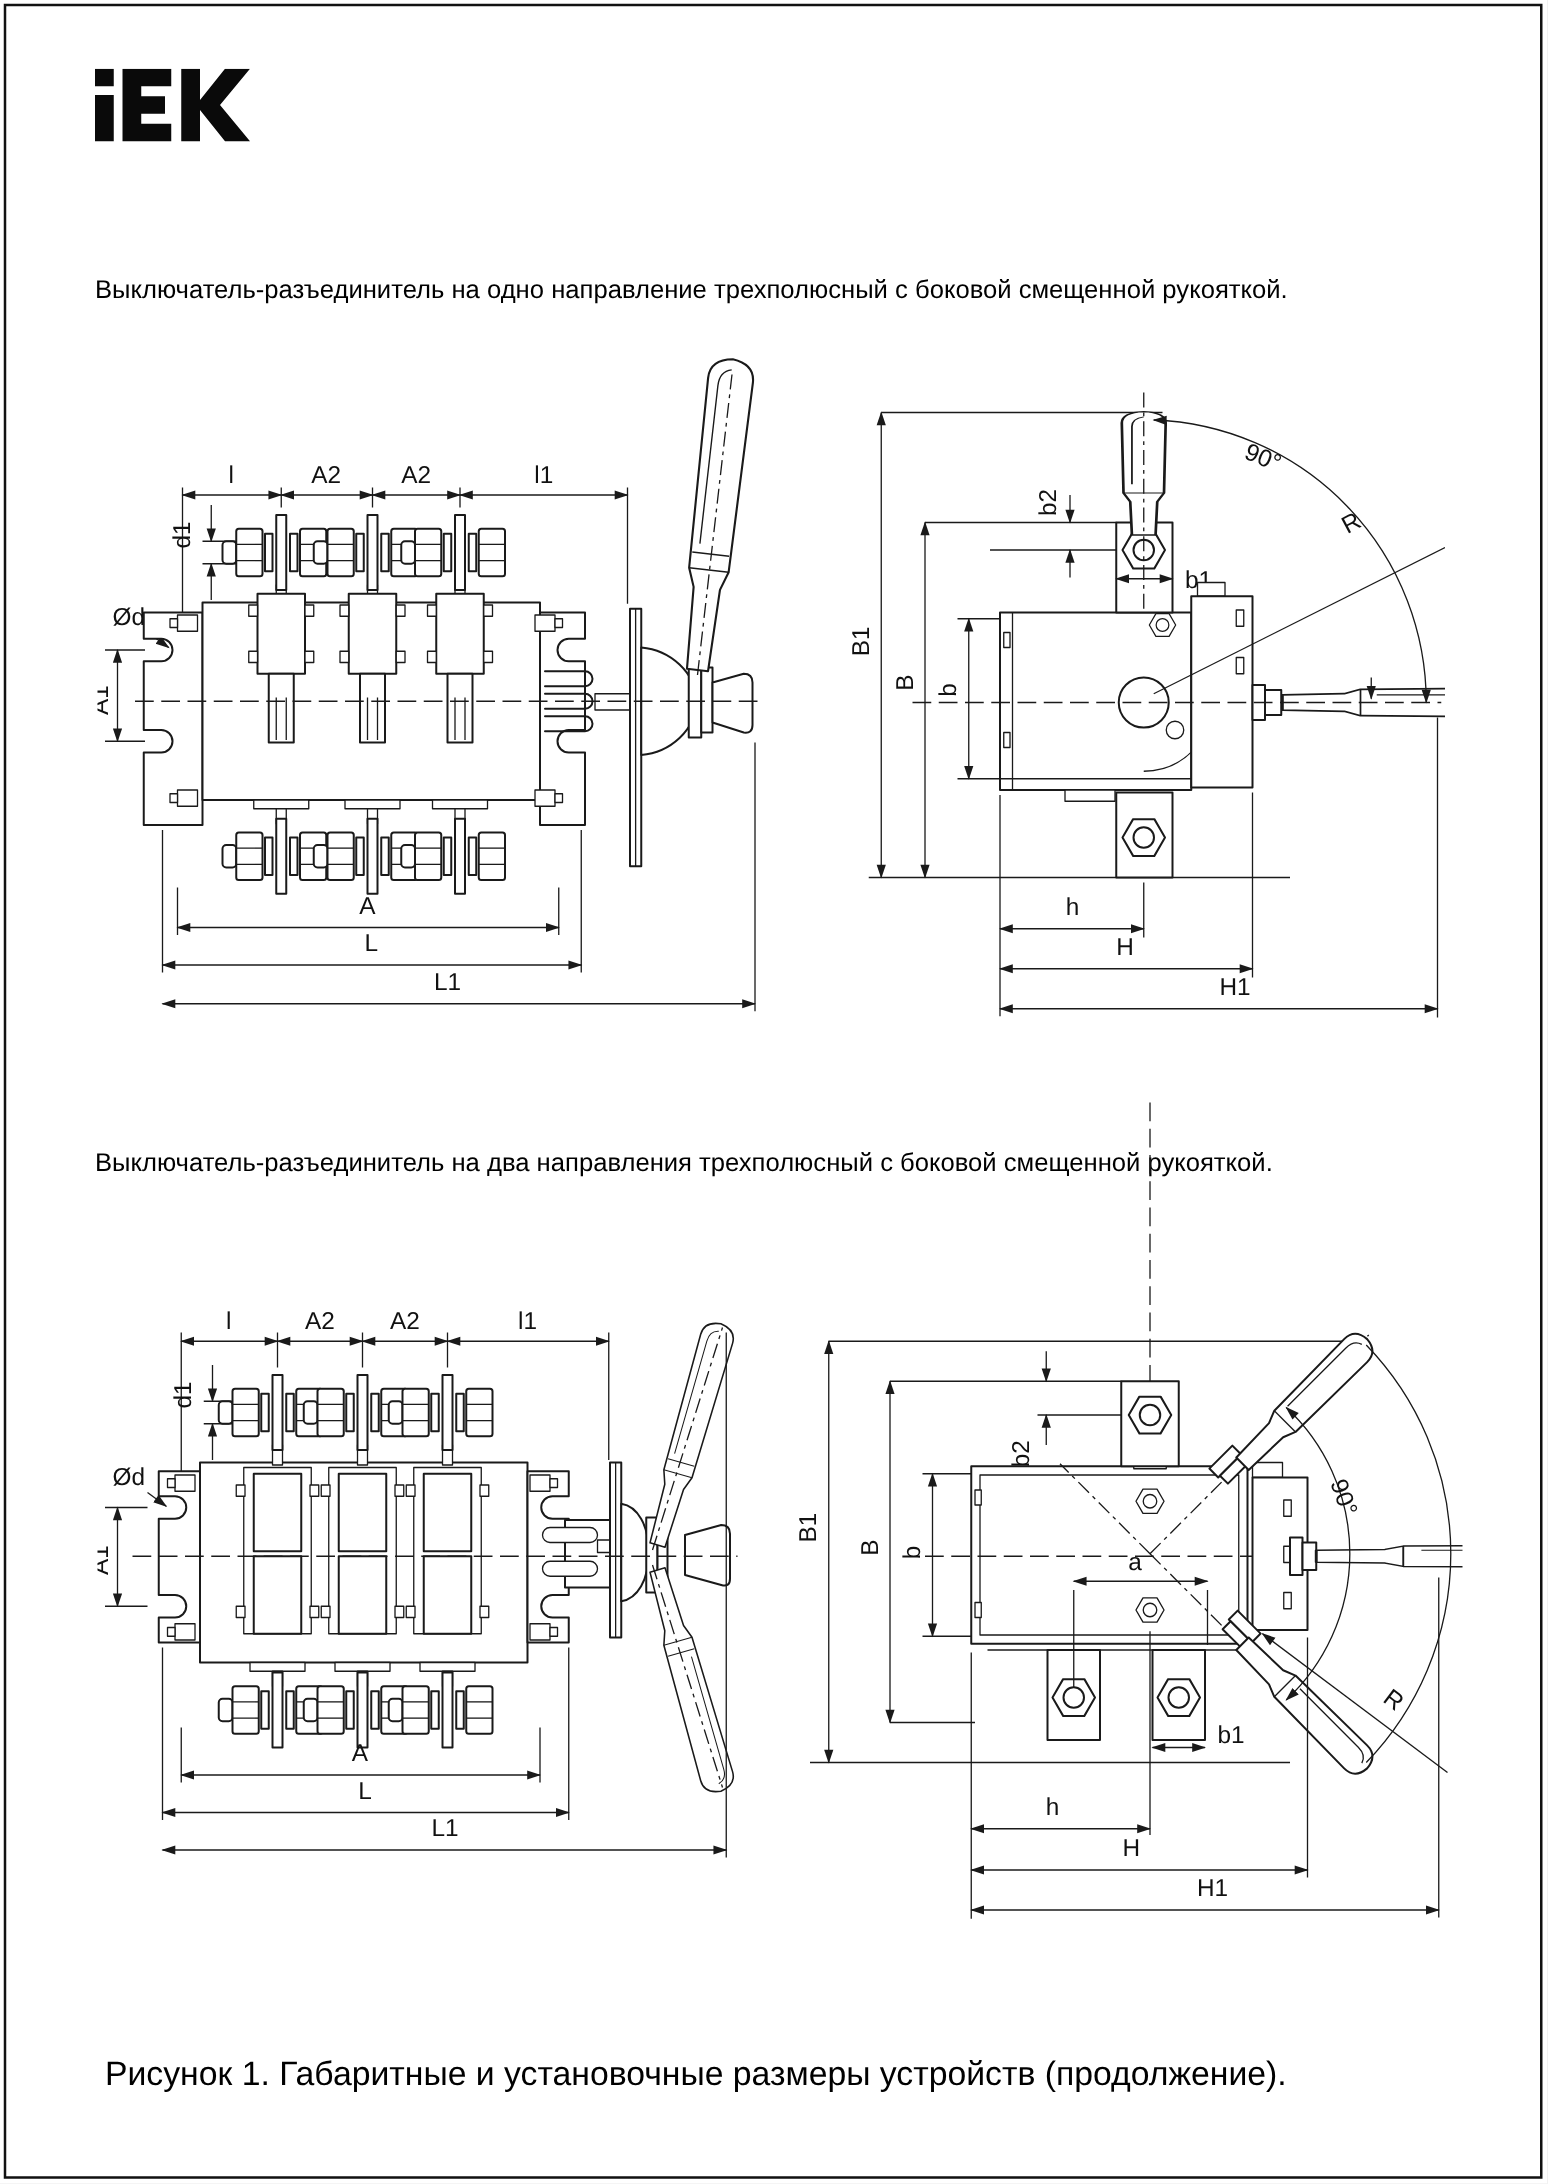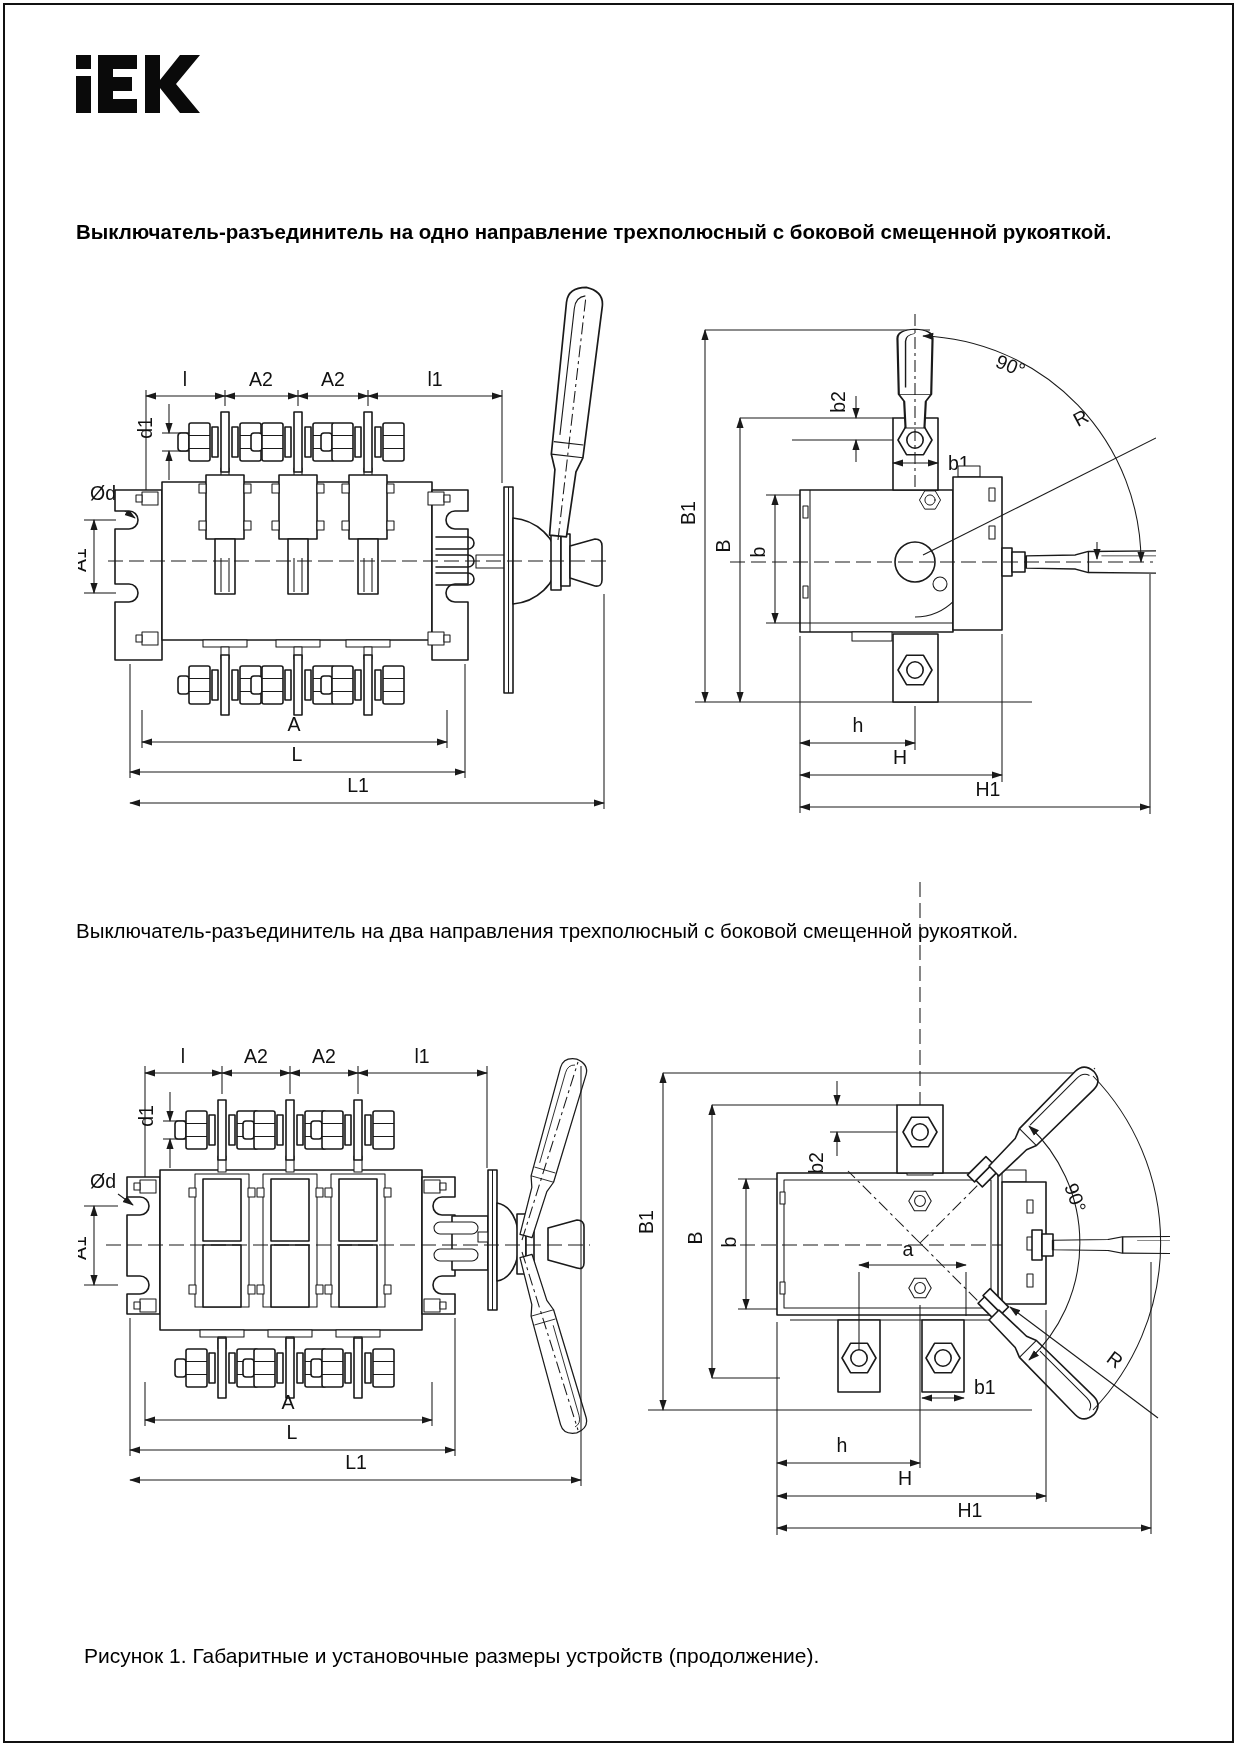--- a/index.html
+++ b/index.html
@@ -2,23 +2,23 @@
 <html><head>
 <meta charset="utf-8">
 <style>
   html,body{margin:0;padding:0;background:#e8e8e8;}
   .page{position:relative;width:1238px;height:1747px;background:#ffffff;overflow:hidden;
         font-family:"Liberation Sans",sans-serif;color:#000;}
   .page-border{position:absolute;left:3px;top:3px;right:4px;bottom:4px;border:2px solid #111;pointer-events:none;}
   .logo{position:absolute;left:76px;top:55px;width:130px;height:60px;}
   .sr{position:absolute;width:1px;height:1px;overflow:hidden;clip:rect(0 0 0 0);white-space:nowrap;}
   .title{position:absolute;left:76px;width:1100px;font-size:20.5px;line-height:1.25;}
-  .t1{top:219px;font-weight:bold;}
+  .t1{top:219px;}
   .t2{top:918px;}
-  .caption{position:absolute;left:84px;top:1644px;width:1000px;font-size:21px;}
+  .caption{position:absolute;left:84px;top:1644px;width:1000px;font-size:27px;}
   .drw{position:absolute;}
   .dA{left:78px;top:278px;}
   .dB{left:600px;top:278px;}
   .dC{left:78px;top:948px;}
   .dD{left:590px;top:870px;}
   
   .ol{fill:none;stroke:#1a1a1a;stroke-width:1.6;stroke-linejoin:round;stroke-linecap:round;}
   .ol2{fill:none;stroke:#1a1a1a;stroke-width:1.05;stroke-linejoin:round;}
   .fw{fill:#ffffff;stroke:#1a1a1a;stroke-width:1.6;stroke-linejoin:round;}
   .fw2{fill:#ffffff;stroke:#1a1a1a;stroke-width:1.05;stroke-linejoin:round;}

